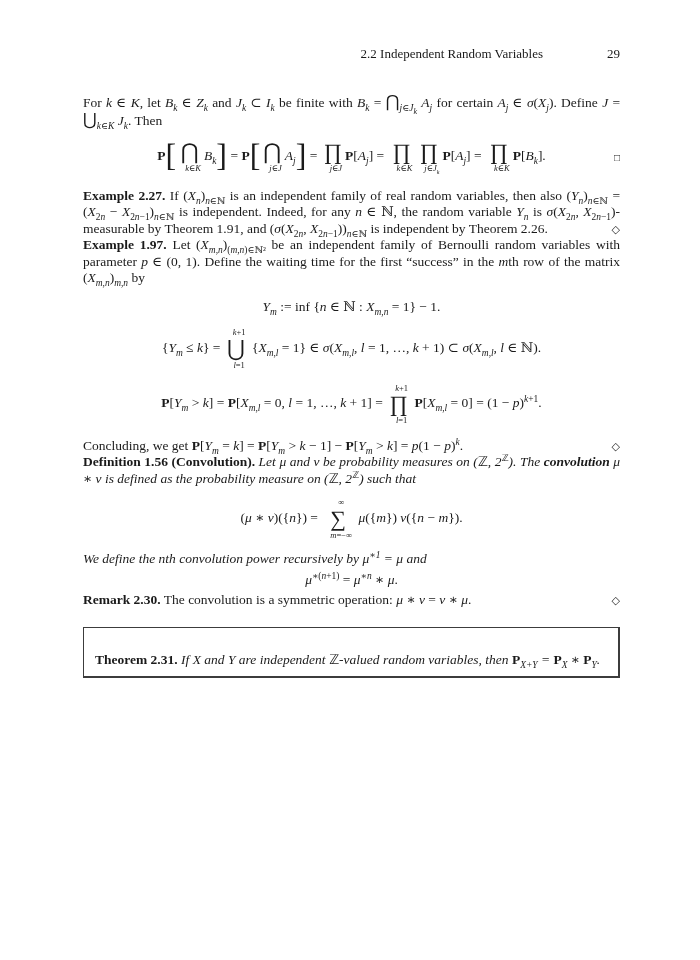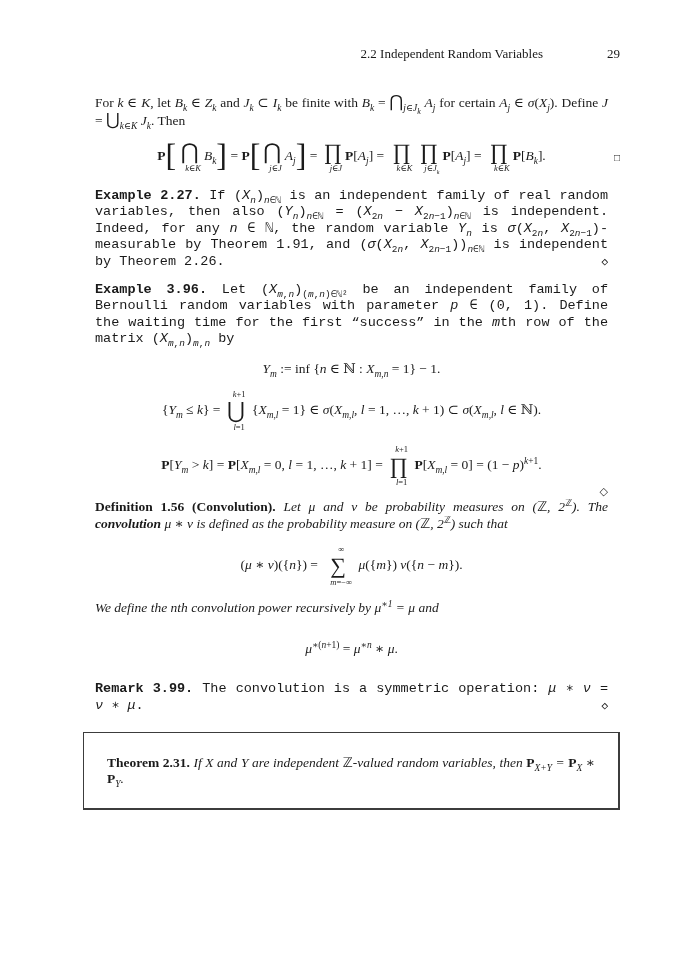--- a/index.html
+++ b/index.html
@@ -4,43 +4,43 @@
 <style>
   html,body{margin:0;padding:0;background:#ffffff;}
   .page{
     width:700px;height:960px;background:#ffffff;position:relative;overflow:hidden;
     font-family:"Liberation Serif","DejaVu Serif","DejaVu Sans",serif;
     color:#1a1a1a;
   }
   .content{position:absolute;left:83px;top:46px;width:537px;}
   .hdr{display:flex;justify-content:flex-end;align-items:baseline;font-size:13px;margin-bottom:32px;}
   .hdr .pageno{margin-left:64px;}
-  p.body{margin:12px;font-size:13.5px;line-height:1.22;text-align:justify;position:relative;}
+  p.body{margin:0;font-size:13.5px;line-height:1.22;text-align:justify;position:relative;}
   p.body.it{font-style:italic;}
   .up{font-style:normal;}
   .lbl{font-weight:bold;font-style:normal;}
   sub{font-size:70%;line-height:0;}
   sup{font-size:70%;line-height:0;}
   sub sub, sub sup{font-size:85%;}
   .iop{font-size:1.25em;line-height:1;}
   .deq{position:relative;text-align:center;font-size:13.5px;}
   .bigop{display:inline-flex;flex-direction:column;align-items:center;vertical-align:middle;line-height:1;margin:0 3px;}
   .bigop .lim{font-size:8.5px;line-height:1.25;font-style:normal;margin-left:6px;}
   .bigop .g{font-size:22px;line-height:1.0;}
   .br{font-size:32px;line-height:0;vertical-align:middle;position:relative;top:-2px;}
   .eqed{position:absolute;right:0;top:50%;transform:translateY(-50%);font-size:10px;}
   .pqed{position:absolute;right:0;bottom:1px;font-size:11px;font-style:normal;}
-  .mt16{margin-top:16px;font-family:Liberation Mono, monospace;}
+  .mt16{margin-top:16px;}
   .mt18{margin-top:18px;}
   .mt22{margin-top:22px;}
   .m12{margin:12px 0;}
   .m10{margin:10px 0;}
-  .m8{margin:24px 0;}
+  .m8{margin:4px 0;}
   .eq1m{margin:12px 0 14px 0;}
-  .thm-box{margin-top:18px;border:1px solid #3c3c3c;border-right-width:2px;border-bottom-width:2px;padding:10px 11px 8px 11px;}
+  .thm-box{margin-top:18px;border:1px solid #3c3c3c;border-right-width:2px;border-bottom-width:2px;padding:24px 11px 8px 11px;}
   .thm-box p.body{text-align:justify;}
 </style>
 </head>
 <body>
 
 <div class="page">
   <div class="content">
 
     <div class="hdr">
       <span>2.2  Independent Random Variables</span>
@@ -67,21 +67,21 @@
             <span class="lim"><i>j</i>∈<i>J</i><sub><i>k</i></sub></span>
           </span><b>P</b>[<i>A</i><sub><i>j</i></sub>] = <span class="bigop">
             <span class="g">∏</span>
             <span class="lim"><i>k</i>∈<i>K</i></span>
           </span><b>P</b>[<i>B</i><sub><i>k</i></sub>].</span>
       <span class="eqed">□</span>
     </div>
 
     <p class="body mt16"><b class="lbl">Example 2.27.</b> <span>If (<i>X</i><sub><i>n</i></sub>)<sub><i>n</i>∈ℕ</sub> is an independent family of real random variables, then also (<i>Y</i><sub><i>n</i></sub>)<sub><i>n</i>∈ℕ</sub> = (<i>X</i><sub>2<i>n</i></sub> − <i>X</i><sub>2<i>n</i>−1</sub>)<sub><i>n</i>∈ℕ</sub> is independent. Indeed, for any <i>n</i> ∈ ℕ, the random variable <i>Y</i><sub><i>n</i></sub> is <i>σ</i>(<i>X</i><sub>2<i>n</i></sub>, <i>X</i><sub>2<i>n</i>−1</sub>)-measurable by Theorem 1.91, and (<i>σ</i>(<i>X</i><sub>2<i>n</i></sub>, <i>X</i><sub>2<i>n</i>−1</sub>))<sub><i>n</i>∈ℕ</sub> is independent by Theorem 2.26.</span><span class="pqed">◇</span></p>
 
-    <p class="body mt16"><b class="lbl">Example 3.96.</b> <span>Let (<i>X</i><sub><i>m</i>,<i>n</i></sub>)<sub>(<i>m</i>,<i>n</i>)∈ℕ²</sub> be an independent family of Bernoulli random variables with parameter <i>p</i> ∈ (0, 1). Define the waiting time for the first “success” in the <i>m</i>th row of the matrix (<i>X</i><sub><i>m</i>,<i>n</i></sub>)<sub><i>m</i>,<i>n</i></sub> by</span></p>
+    <p class="body mt16"><b class="lbl">Example 1.97.</b> <span>Let (<i>X</i><sub><i>m</i>,<i>n</i></sub>)<sub>(<i>m</i>,<i>n</i>)∈ℕ²</sub> be an independent family of Bernoulli random variables with parameter <i>p</i> ∈ (0, 1). Define the waiting time for the first “success” in the <i>m</i>th row of the matrix (<i>X</i><sub><i>m</i>,<i>n</i></sub>)<sub><i>m</i>,<i>n</i></sub> by</span></p>
 
     <div class="deq m12">
       <span><i>Y</i><sub><i>m</i></sub> := inf {<i>n</i> ∈ ℕ :  <i>X</i><sub><i>m</i>,<i>n</i></sub> = 1} − 1.</span>
     </div>
 
 
     <div class="deq m12">
       <span>{<i>Y</i><sub><i>m</i></sub> ≤ <i>k</i>} = <span class="bigop">
             <span class="lim"><i>k</i>+1</span>
             <span class="g">⋃</span>
@@ -91,38 +91,38 @@
 
 
     <div class="deq m12">
       <span><b>P</b>[<i>Y</i><sub><i>m</i></sub> &gt; <i>k</i>] = <b>P</b>[<i>X</i><sub><i>m</i>,<i>l</i></sub> = 0, <i>l</i> = 1, …, <i>k</i> + 1] = <span class="bigop">
             <span class="lim"><i>k</i>+1</span>
             <span class="g">∏</span>
             <span class="lim"><i>l</i>=1</span>
           </span> <b>P</b>[<i>X</i><sub><i>m</i>,<i>l</i></sub> = 0] = (1 − <i>p</i>)<sup><i>k</i>+1</sup>.</span>
     </div>
 
-    <p class="body"><span class="pqed">◇</span></p>
+    <p class="body"><span>Concluding, we get <b>P</b>[<i>Y</i><sub><i>m</i></sub> = <i>k</i>] = <b>P</b>[<i>Y</i><sub><i>m</i></sub> &gt; <i>k</i> − 1] − <b>P</b>[<i>Y</i><sub><i>m</i></sub> &gt; <i>k</i>] = <i>p</i>(1 − <i>p</i>)<sup><i>k</i></sup>.</span><span class="pqed">◇</span></p>
 
     <p class="body it mt18"><b class="lbl">Definition 1.56 (Convolution).</b> <span>Let <i>μ</i> and <i>ν</i> be probability measures on (ℤ, 2<sup>ℤ</sup>). The <b>convolution</b> <i>μ</i> ∗ <i>ν</i> is defined as the probability measure on (ℤ, 2<sup>ℤ</sup>) such that</span></p>
 
     <div class="deq m10">
       <span>(<i>μ</i> ∗ <i>ν</i>)({<i>n</i>}) = <span class="bigop">
             <span class="lim">∞</span>
             <span class="g">∑</span>
             <span class="lim"><i>m</i>=−∞</span>
           </span> <i>μ</i>({<i>m</i>}) <i>ν</i>({<i>n</i> − <i>m</i>}).</span>
     </div>
 
     <p class="body it"><span>We define the <i>n</i>th convolution power recursively by <i>μ</i><sup>∗1</sup> = <i>μ</i> and</span></p>
 
     <div class="deq m8">
       <span><i>μ</i><sup>∗(<i>n</i>+1)</sup> = <i>μ</i><sup>∗<i>n</i></sup> ∗ <i>μ</i>.</span>
     </div>
 
-    <p class="body mt16"><b class="lbl">Remark 3.99.</b> <span>The convolution is a symmetric operation: <i>μ</i> ∗ <i>ν</i> = <i>ν</i> ∗ <i>μ</i>.</span><span class="pqed">◇</span></p>
+    <p class="body mt16"><b class="lbl">Remark 2.30.</b> <span>The convolution is a symmetric operation: <i>μ</i> ∗ <i>ν</i> = <i>ν</i> ∗ <i>μ</i>.</span><span class="pqed">◇</span></p>
 
     <div class="thm-box">
       <p class="body it"><b class="lbl">Theorem 2.31.</b> <span>If <i>X</i> and <i>Y</i> are independent ℤ-valued random variables, then <b class="up">P</b><sub><i>X</i>+<i>Y</i></sub> = <b class="up">P</b><sub><i>X</i></sub> ∗ <b class="up">P</b><sub><i>Y</i></sub>.</span></p>
     </div>
 
   </div>
 </div>
 
 </body></html>

